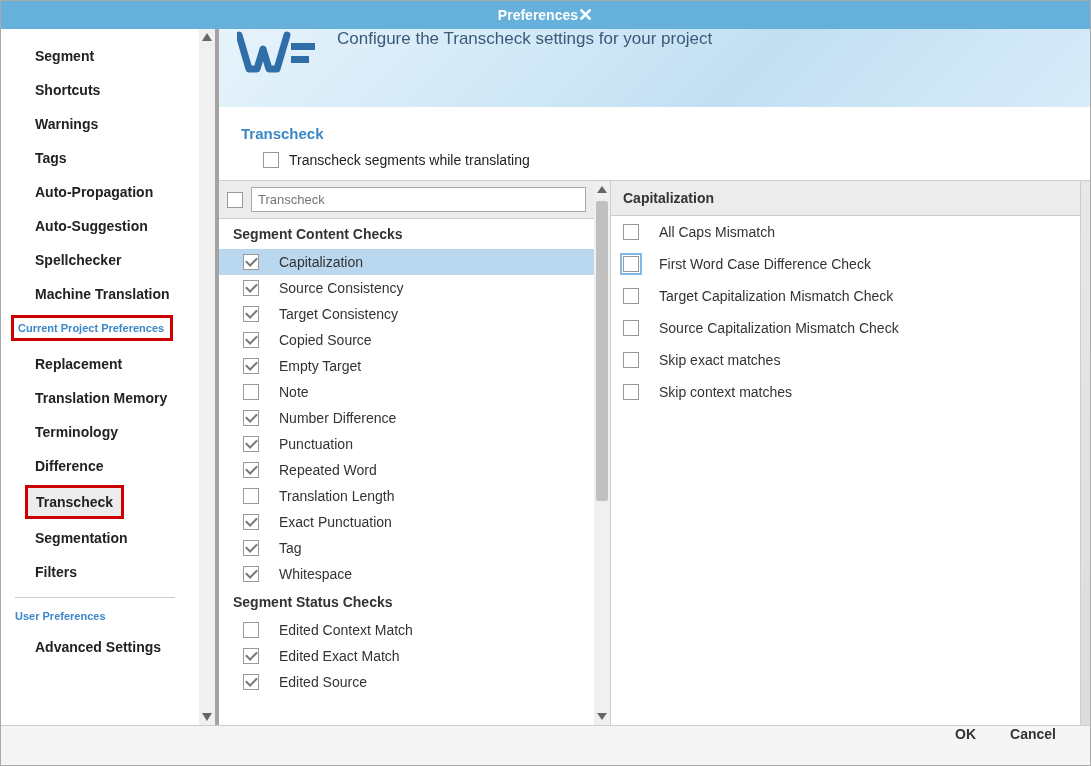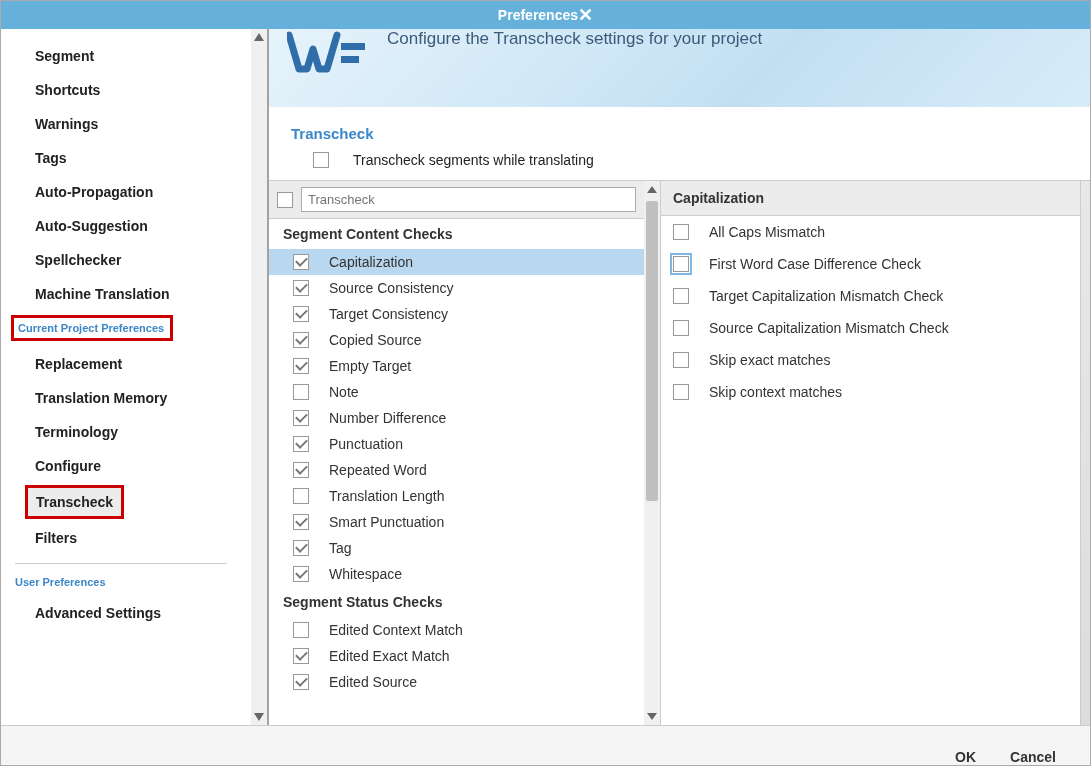--- a/index.html
+++ b/index.html
@@ -9,21 +9,21 @@
   }
   .titlebar {
     height:28px; background:#65b1dc; color:#fff; display:flex; align-items:center; justify-content:center;
     padding:0 10px; font-weight:bold; font-size:14px;
   }
   .titlebar .close { font-size:18px; cursor:pointer; }
   .body {
     position:absolute; top:28px; left:0; right:0; bottom:40px; display:flex;
   }
   .sidebar {
-    width:268px; border-right:2px solid #a3a3a3; position:relative; display:flex;
+    width:218px; border-right:4px solid #a3a3a3; position:relative; display:flex;
   }
   .sidebar-inner {
     flex:1; overflow:hidden; padding:10px 4px 10px 0;
   }
   .sidebar-scroll {
     width:16px; background:#f0f0f0; position:relative;
   }
   .sidebar-scroll::before {
     content:""; position:absolute; top:4px; left:3px; right:3px; height:0;
     border-left:5px solid transparent; border-right:5px solid transparent; border-bottom:8px solid #666;
@@ -54,21 +54,21 @@
   .banner {
     height:78px;
     background: linear-gradient(135deg, #e6f3fb 0%, #cfe7f6 40%, #c2dff2 60%, #d8ecf9 100%);
     display:flex; padding-left:18px; gap:18px;
   }
   .banner-title { color:#3b5a7a; font-size:17px; }
   .section-label {
     color:#3b87c8; font-weight:bold; font-size:15px; padding:18px 0 10px 22px;
   }
   .toggle-row {
-    display:flex; align-items:flex-end; gap:24px; padding:0 0 12px 44px; font-size:14px; color:#222;
+    display:flex; align-items:flex-end; gap:10px; padding:0 0 12px 44px; font-size:14px; color:#222;
   }
   .columns {
     flex:1; display:flex; border-top:1px solid #ccc; overflow:hidden;
   }
   .col-left {
     width:392px; border-right:1px solid #ccc; display:flex;
   }
   .col-left-inner { flex:1; overflow:hidden; }
   .col-left-scroll {
     width:16px; background:#f0f0f0; position:relative;
@@ -106,21 +106,21 @@
   .check-row.right { padding-left:12px; padding-top:8px; padding-bottom:8px; }
   .cb {
     width:16px; height:16px; border:1px solid #999; background:#fff; display:inline-flex; align-items:center; justify-content:center; flex-shrink:0;
   }
   .cb.checked::after {
     content:""; width:9px; height:5px; border-left:2px solid #777; border-bottom:2px solid #777; transform:rotate(-45deg); margin-top:-3px;
   }
   .cb.highlight { outline:2px solid #7fb8e8; outline-offset:1px; }
   .footer {
     position:absolute; left:0; right:0; bottom:0; height:40px; background:#f5f5f5; border-top:1px solid #ccc;
-    display:flex; align-items:flex-end; justify-content:flex-end; gap:34px; padding-right:34px;
+    display:flex; align-items:flex-start; justify-content:flex-end; gap:34px; padding-right:34px;
   }
   .footer-btn { font-weight:bold; font-size:14px; color:#333; cursor:pointer; }
   .wf-logo svg { display:block; }
   .right-rail {
     width:10px; background:linear-gradient(to bottom,#e8e8e8,#dcdcdc); border-left:1px solid #ccc;
   }
 </style>
 </head>
 <body>
 
@@ -139,21 +139,21 @@
             <div class="sidebar-item">Segment</div>
             <div class="sidebar-item">Shortcuts</div>
             <div class="sidebar-item">Warnings</div>
             <div class="sidebar-item">Tags</div>
             <div class="sidebar-item">Auto-Propagation</div>
             <div class="sidebar-item">Auto-Suggestion</div>
             <div class="sidebar-item">Spellchecker</div>
             <div class="sidebar-item">Machine Translation</div>
           </div>
         <div class="section-header boxed">Current Project Preferences</div>
-        <div id="project-items"><div class="sidebar-item">Replacement</div><div class="sidebar-item">Translation Memory</div><div class="sidebar-item">Terminology</div><div class="sidebar-item">Configure</div><div class="sidebar-item selected boxed">Transcheck</div><div class="sidebar-item">Filters</div></div>
+        <div id="project-items"><div class="sidebar-item">Replacement</div><div class="sidebar-item">Translation Memory</div><div class="sidebar-item">Terminology</div><div class="sidebar-item">Difference</div><div class="sidebar-item selected boxed">Transcheck</div><div class="sidebar-item">Segmentation</div><div class="sidebar-item">Filters</div></div>
         <div class="divider"></div>
         <div class="section-header">User Preferences</div>
         <div id="user-items">
             <div class="sidebar-item">Advanced Settings</div>
           </div>
       </div>
       <div class="sidebar-scroll"></div>
     </div>
 
     <div class="main">
@@ -218,21 +218,21 @@
                 <div class="check-row">
                   <span class="cb checked"></span>
                   <span>Repeated Word</span>
                 </div>
                 <div class="check-row">
                   <span class="cb"></span>
                   <span>Translation Length</span>
                 </div>
                 <div class="check-row">
                   <span class="cb checked"></span>
-                  <span>Smart Punctuation</span>
+                  <span>Exact Punctuation</span>
                 </div>
                 <div class="check-row">
                   <span class="cb checked"></span>
                   <span>Tag</span>
                 </div>
                 <div class="check-row">
                   <span class="cb checked"></span>
                   <span>Whitespace</span>
                 </div>
                 <div class="group-header">Segment Status Checks</div>

